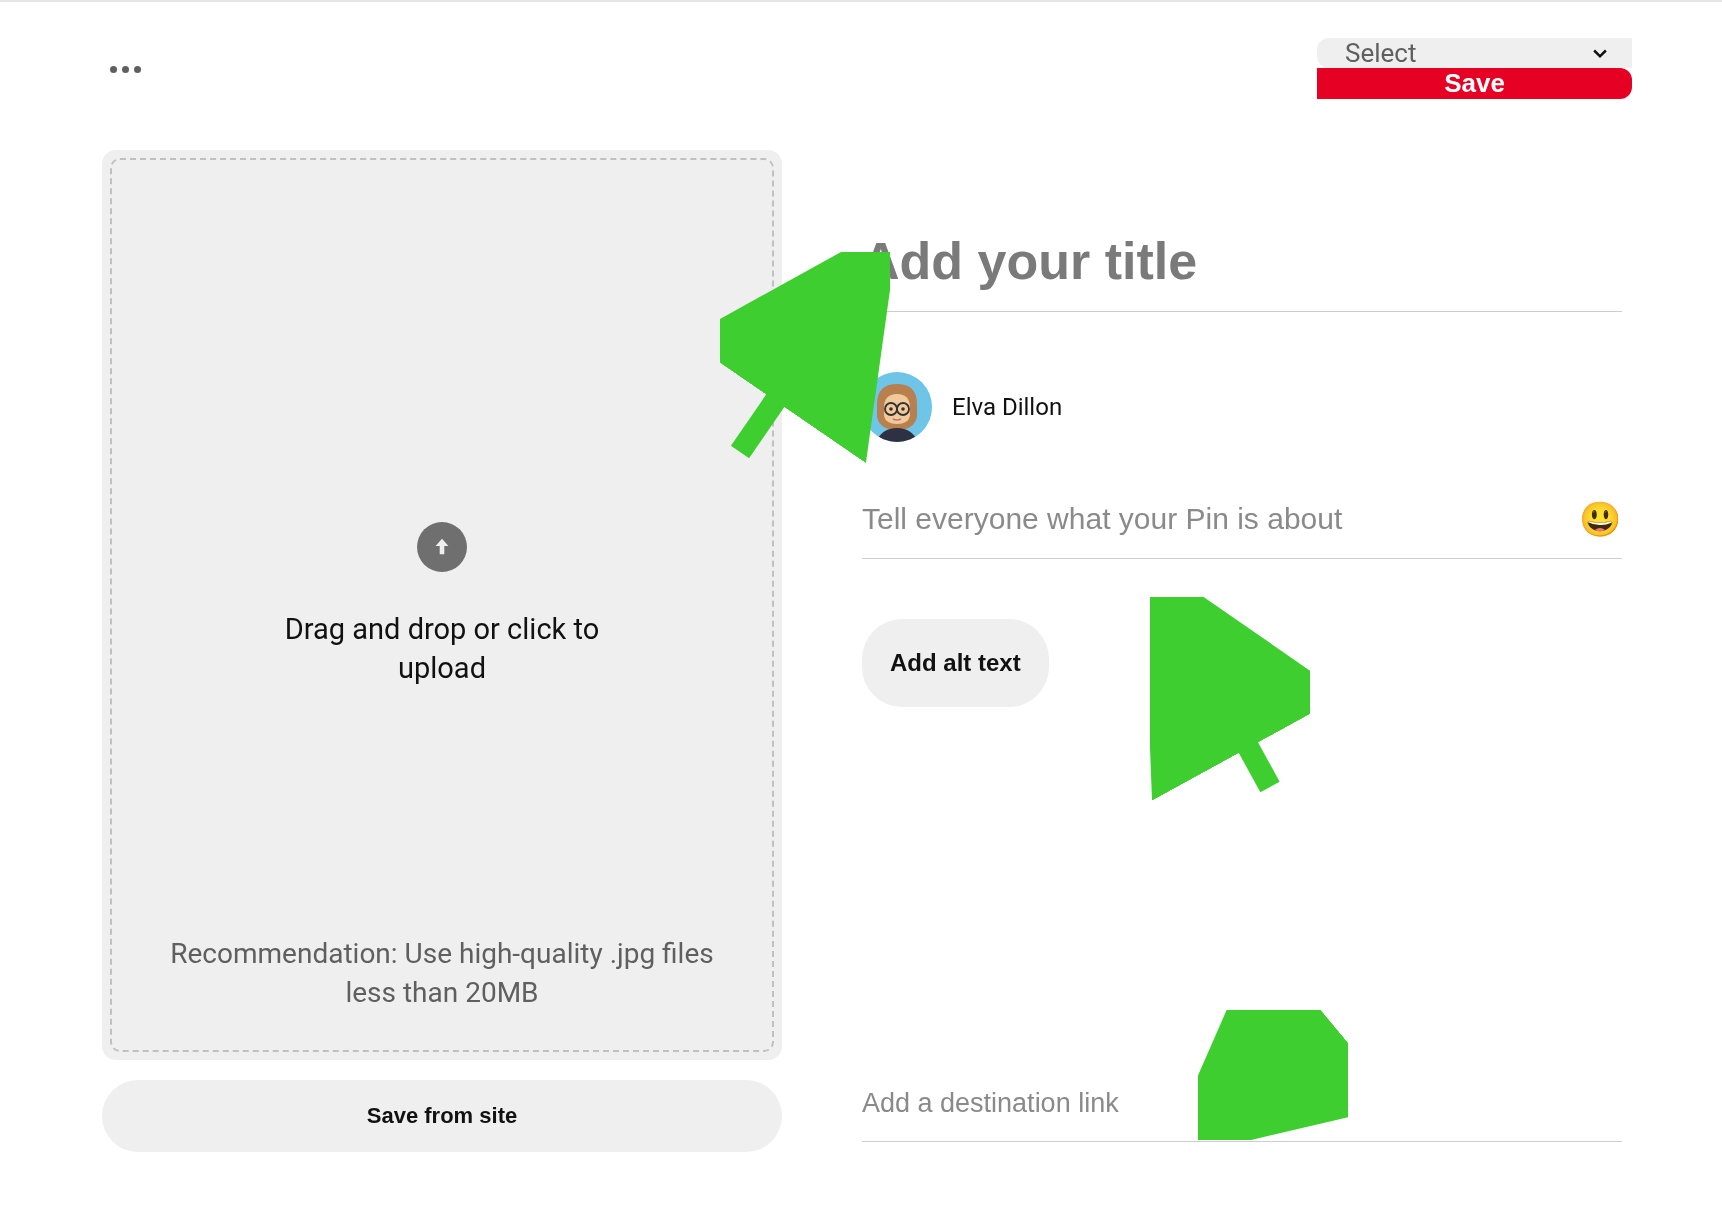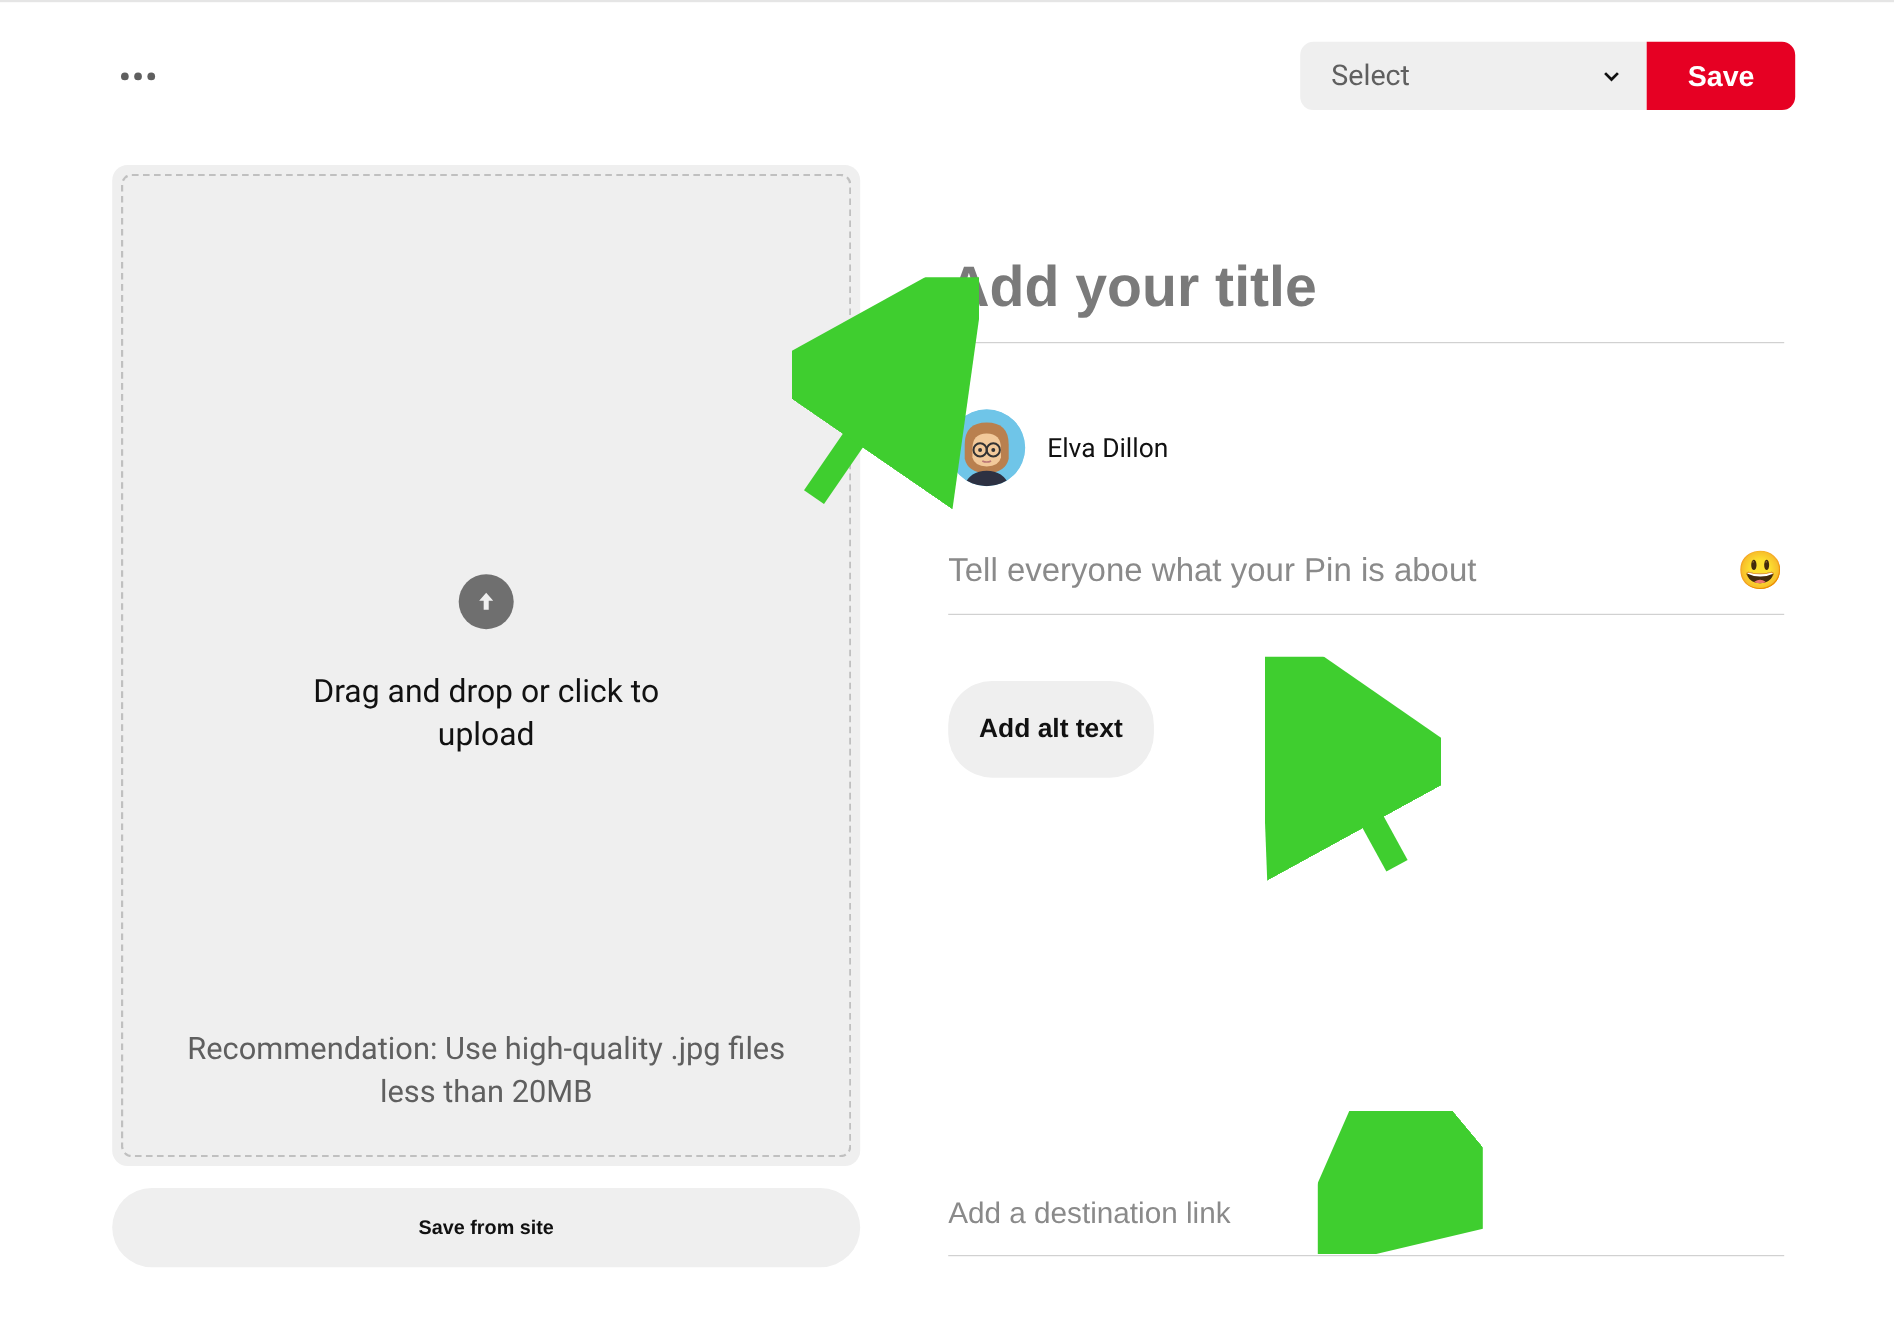--- a/index.html
+++ b/index.html
@@ -44,20 +44,21 @@
     .more-btn span {
       width: 7px;
       height: 7px;
       border-radius: 50%;
       background: #5f5f5f;
     }
     .header-right {
       display: flex;
       align-items: stretch;
       height: 62px;
+      flex-direction: column;
     }
     .board-select {
       display: flex;
       align-items: center;
       justify-content: space-between;
       background: #efefef;
       border-radius: 12px 0 0 12px;
       padding: 0 22px 0 28px;
       min-width: 315px;
       cursor: pointer;
@@ -133,21 +134,21 @@
       font-size: 28px;
       line-height: 1.4;
     }
     .save-from-site {
       margin-top: 20px;
       background: #efefef;
       border: none;
       border-radius: 40px;
       width: 100%;
       height: 72px;
-      font-size: 18px;
+      font-size: 22px;
       font-weight: 700;
       color: #111;
       cursor: pointer;
     }
     
     .right-col {
       flex: 1;
       padding-top: 195px;
       padding-right: 10px;
       display: flex;

